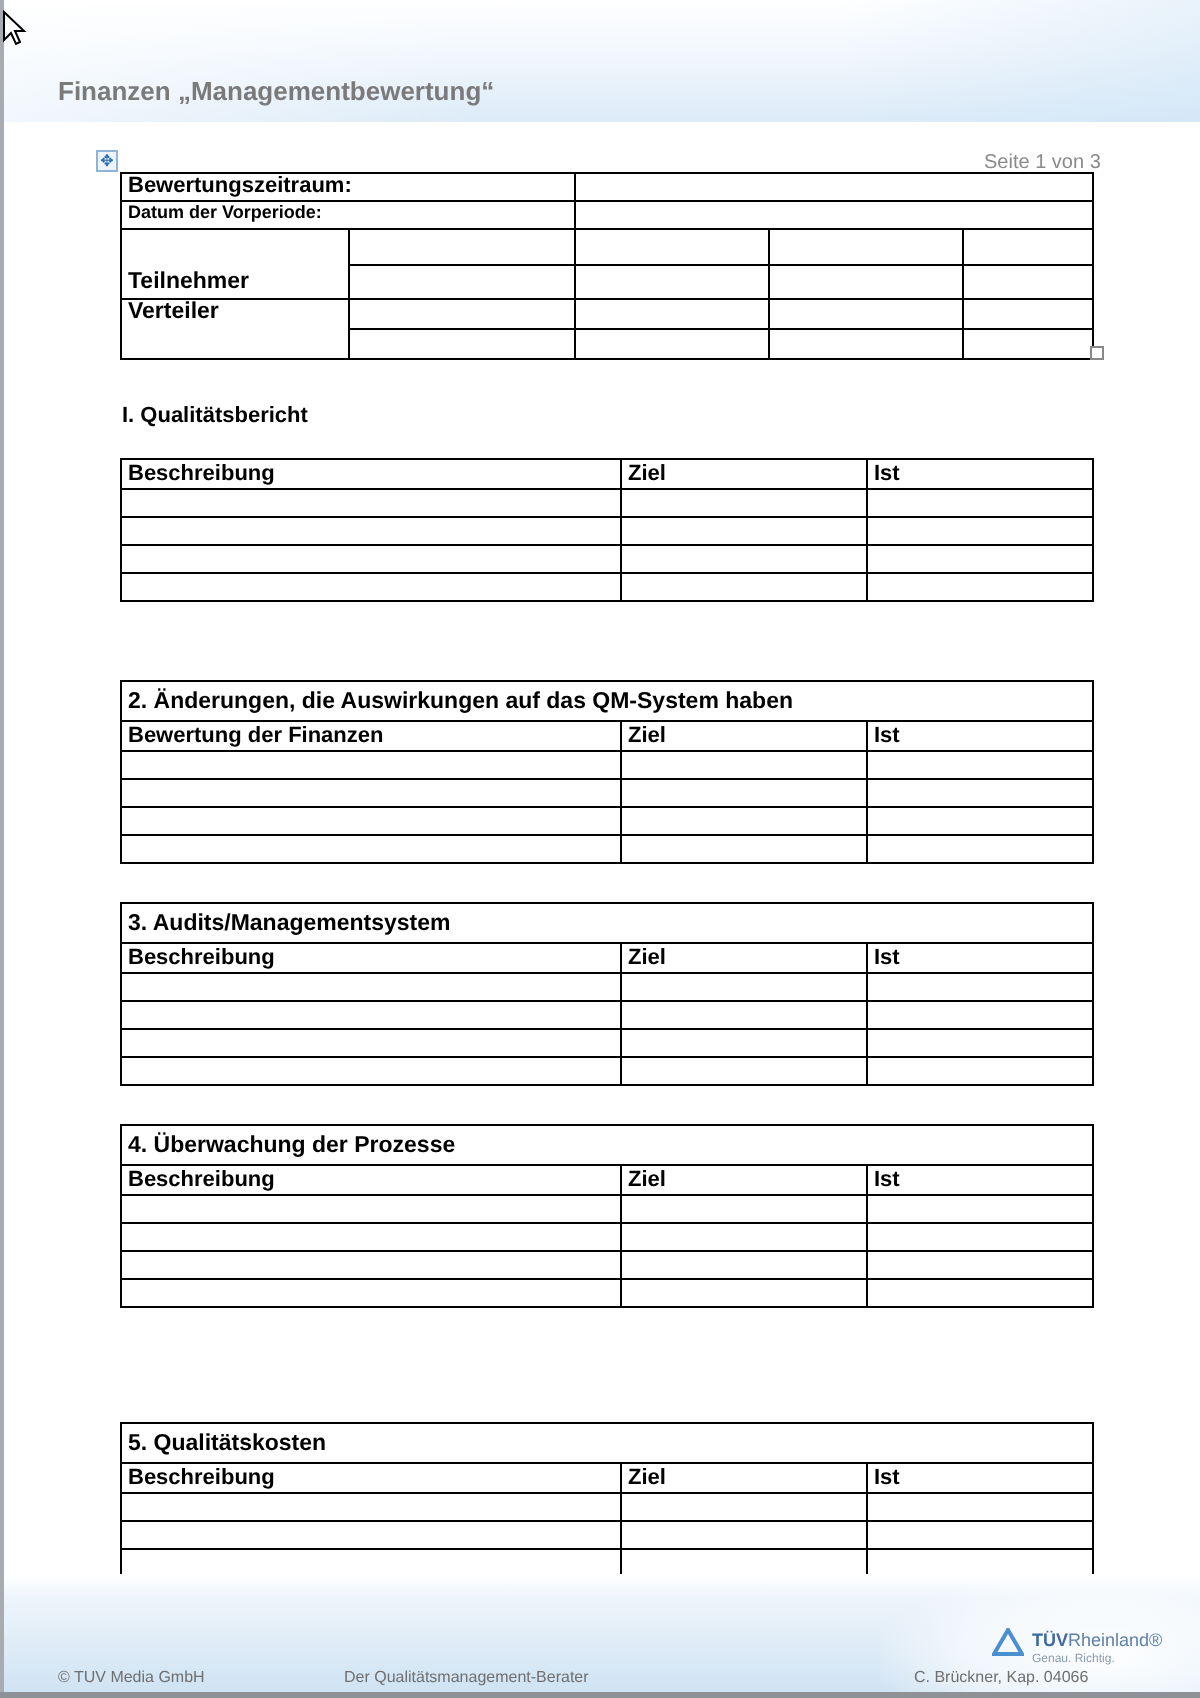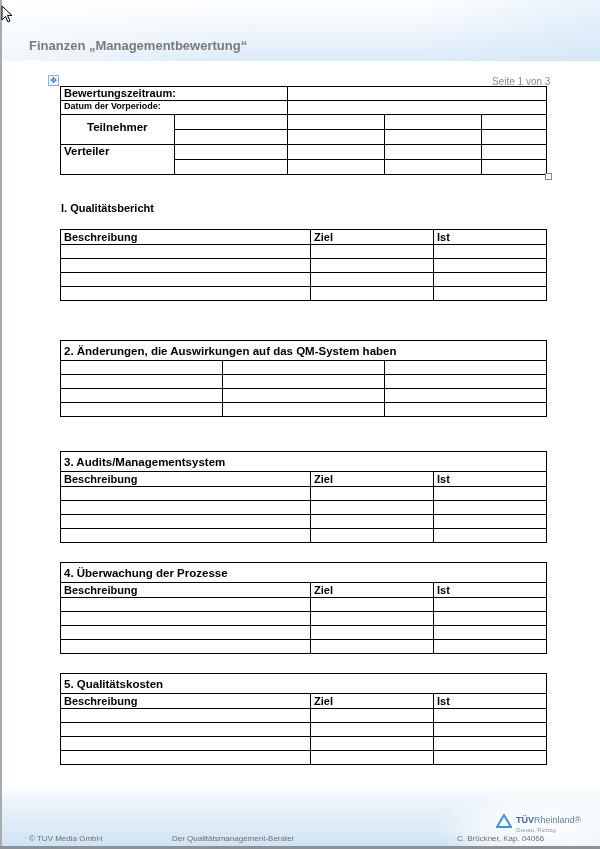--- a/index.html
+++ b/index.html
@@ -64,21 +64,21 @@
   <tbody>
       <tr>
     <td colspan="2" style="width:220px;font-size:11px;">Bewertungszeitraum:</td>
     <td colspan="3"></td>
   </tr>
   <tr>
     <td colspan="2" style="font-size:9px;line-height:11px;">Datum der Vorperiode:</td>
     <td colspan="3"></td>
   </tr>
   <tr class="r-big">
-    <td rowspan="2" style="width:90px;font-size:11.5px;padding-top:6px;text-align:center;">Teilnehmer</td>
+    <td rowspan="2" style="width:90px;font-size:11.5px;padding-top:20px;">Teilnehmer</td>
     <td style="width:90px;"></td>
     <td style="width:90px;"></td>
     <td style="width:90px;"></td>
     <td></td>
   </tr>
   <tr class="r-big">
     <td></td>
     <td></td>
     <td></td>
     <td></td>
@@ -130,20 +130,25 @@
           <td></td>
           <td></td>
         </tr>
       </tbody>
     </table>
     <table class="sec-table" style="top: 340px;">
       <tbody>
         <tr class="title-row">
           <td colspan="3">2. Änderungen, die Auswirkungen auf das QM-System haben</td>
         </tr>
+        <tr class="head-row">
+          <td class="c1">Bewertung der Finanzen</td>
+          <td class="c2">Ziel</td>
+          <td>Ist</td>
+        </tr>
         <tr class="data-row">
           <td></td>
           <td></td>
           <td></td>
         </tr>
         <tr class="data-row">
           <td></td>
           <td></td>
           <td></td>
         </tr>
@@ -216,21 +221,21 @@
           <td></td>
           <td></td>
         </tr>
         <tr class="data-row">
           <td></td>
           <td></td>
           <td></td>
         </tr>
       </tbody>
     </table>
-    <table class="sec-table" style="top: 673px; padding-left: 29px;">
+    <table class="sec-table" style="top: 711px; padding-left: 29px;">
       <tbody>
         <tr class="title-row">
           <td colspan="3">5. Qualitätskosten</td>
         </tr>
         <tr class="head-row">
           <td class="c1">Beschreibung</td>
           <td class="c2">Ziel</td>
           <td>Ist</td>
         </tr>
         <tr class="data-row">

